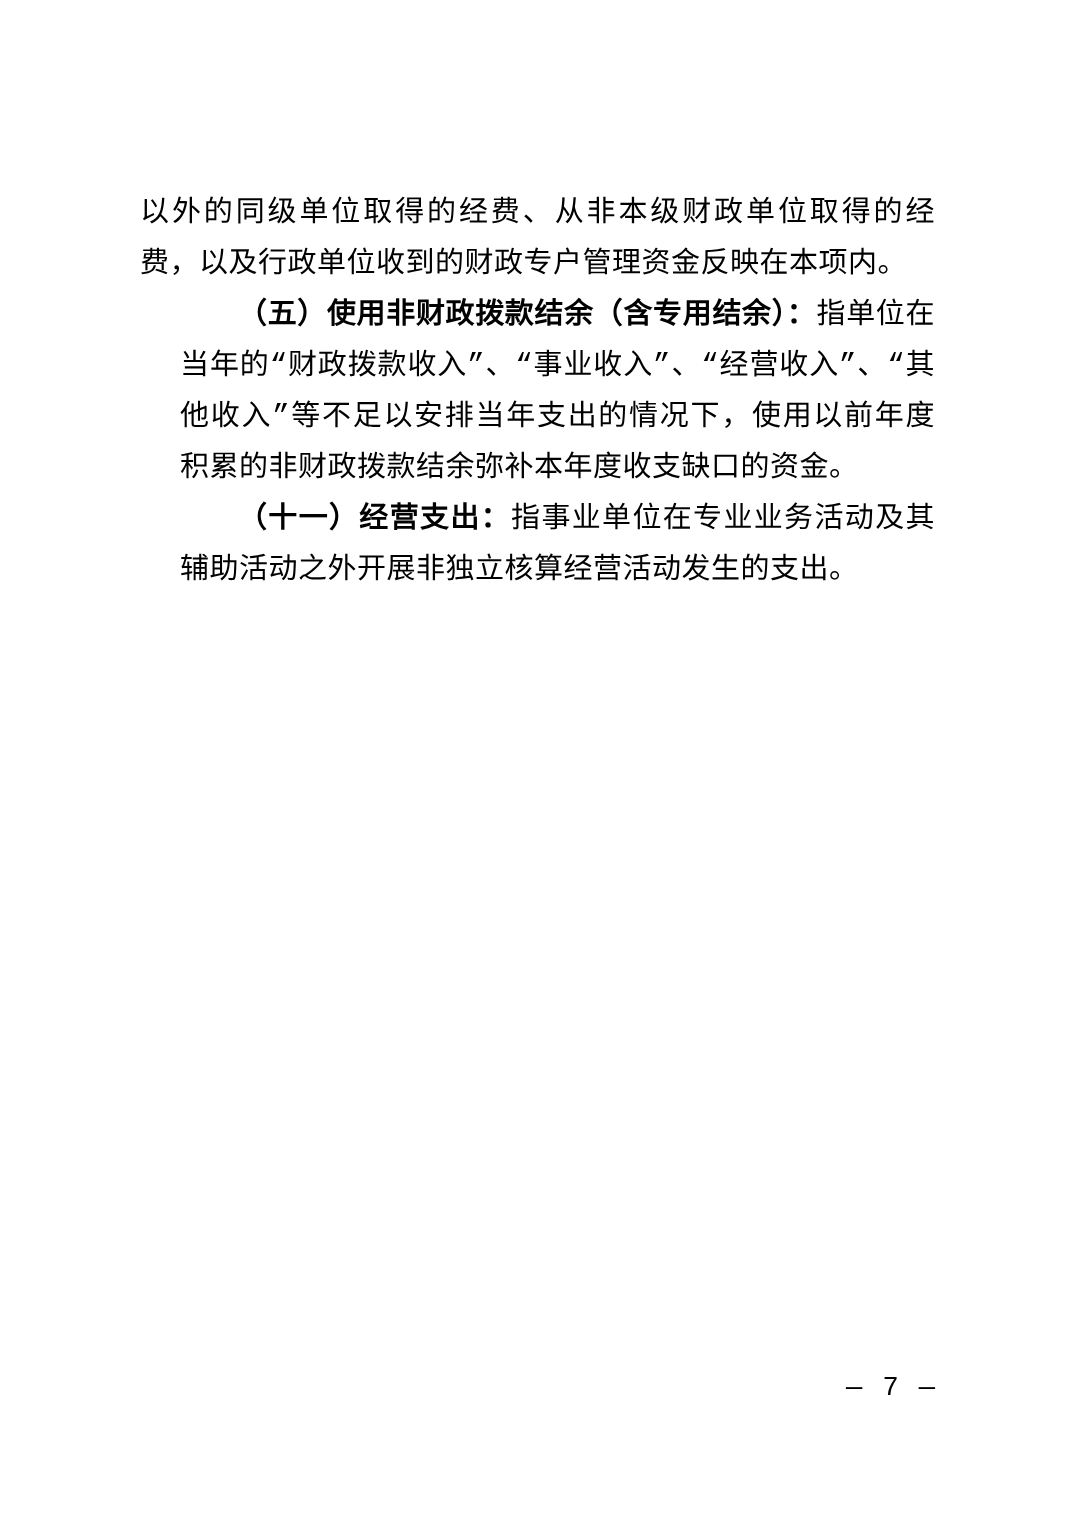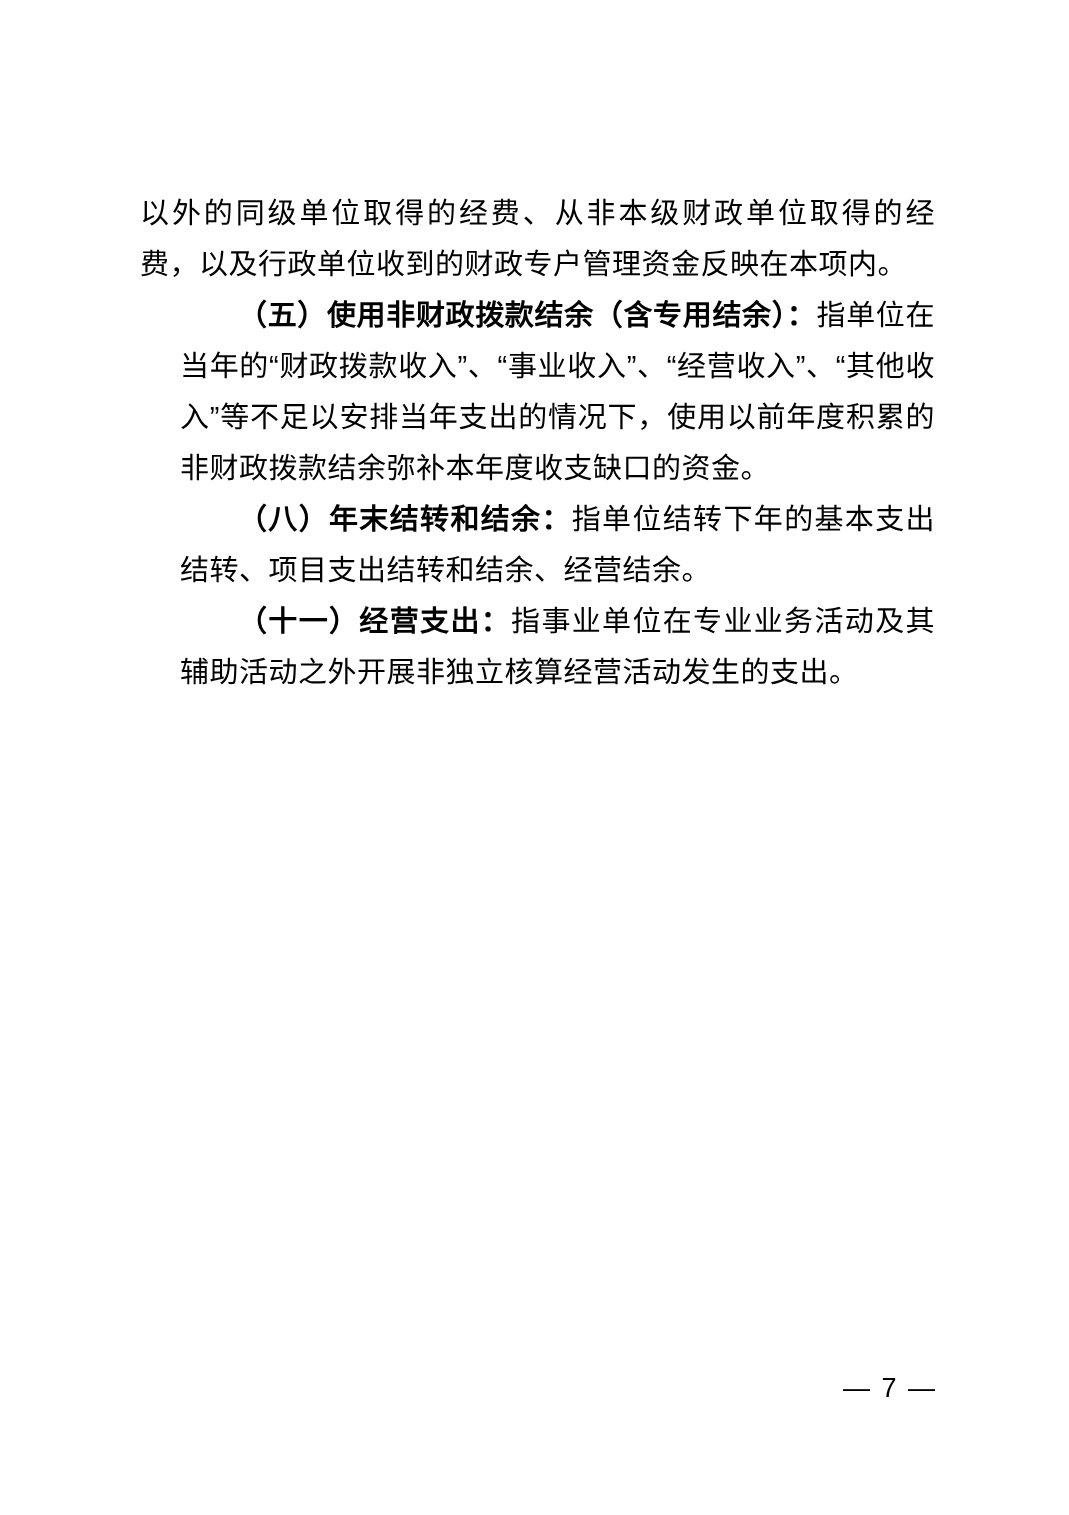--- a/index.html
+++ b/index.html
@@ -6,21 +6,21 @@
     margin: 0;
     padding: 0;
     background: #ffffff;
   }
   .page {
     position: relative;
     width: 1069px;
     height: 1515px;
     background: #ffffff;
     overflow: hidden;
-    font-family: Liberation Sans, sans-serif;
+    font-family: Liberation Mono, monospace;
     color: #000000;
   }
   .content {
     position: absolute;
     left: 140px;
     top: 188px;
     width: 795px;
   }
   .para {
     font-size: 29px;
@@ -47,17 +47,16 @@
     color: #000000;
   }
 </style>
 </head>
 <body>
 
 <div class="page">
   <div class="content">
       <div class="para"><span class="seg">以外的同级单位取得的经费、从非本级财政单位取得的经费，以及行政单位收到的财政专户管理资金反映在本项内。</span></div>
       <div class="para indent"><span class="seg bold">（五）使用非财政拨款结余（含专用结余）：</span><span class="seg">指单位在当年的“财政拨款收入”、“事业收入”、“经营收入”、“其他收入”等不足以安排当年支出的情况下，使用以前年度积累的非财政拨款结余弥补本年度收支缺口的资金。</span></div>
-      <div class="para indent"><span class="seg bold">（八）年末结转和结余：</span><span class="seg">指单位结转下年的基本支出结转、项目支出结转和结余、经营结余。</span></div>
       <div class="para indent"><span class="seg bold">（十一）经营支出：</span><span class="seg">指事业单位在专业业务活动及其辅助活动之外开展非独立核算经营活动发生的支出。</span></div>
     </div>
   <div class="footer">— 7 —</div>
 </div>
 
 </body></html>

